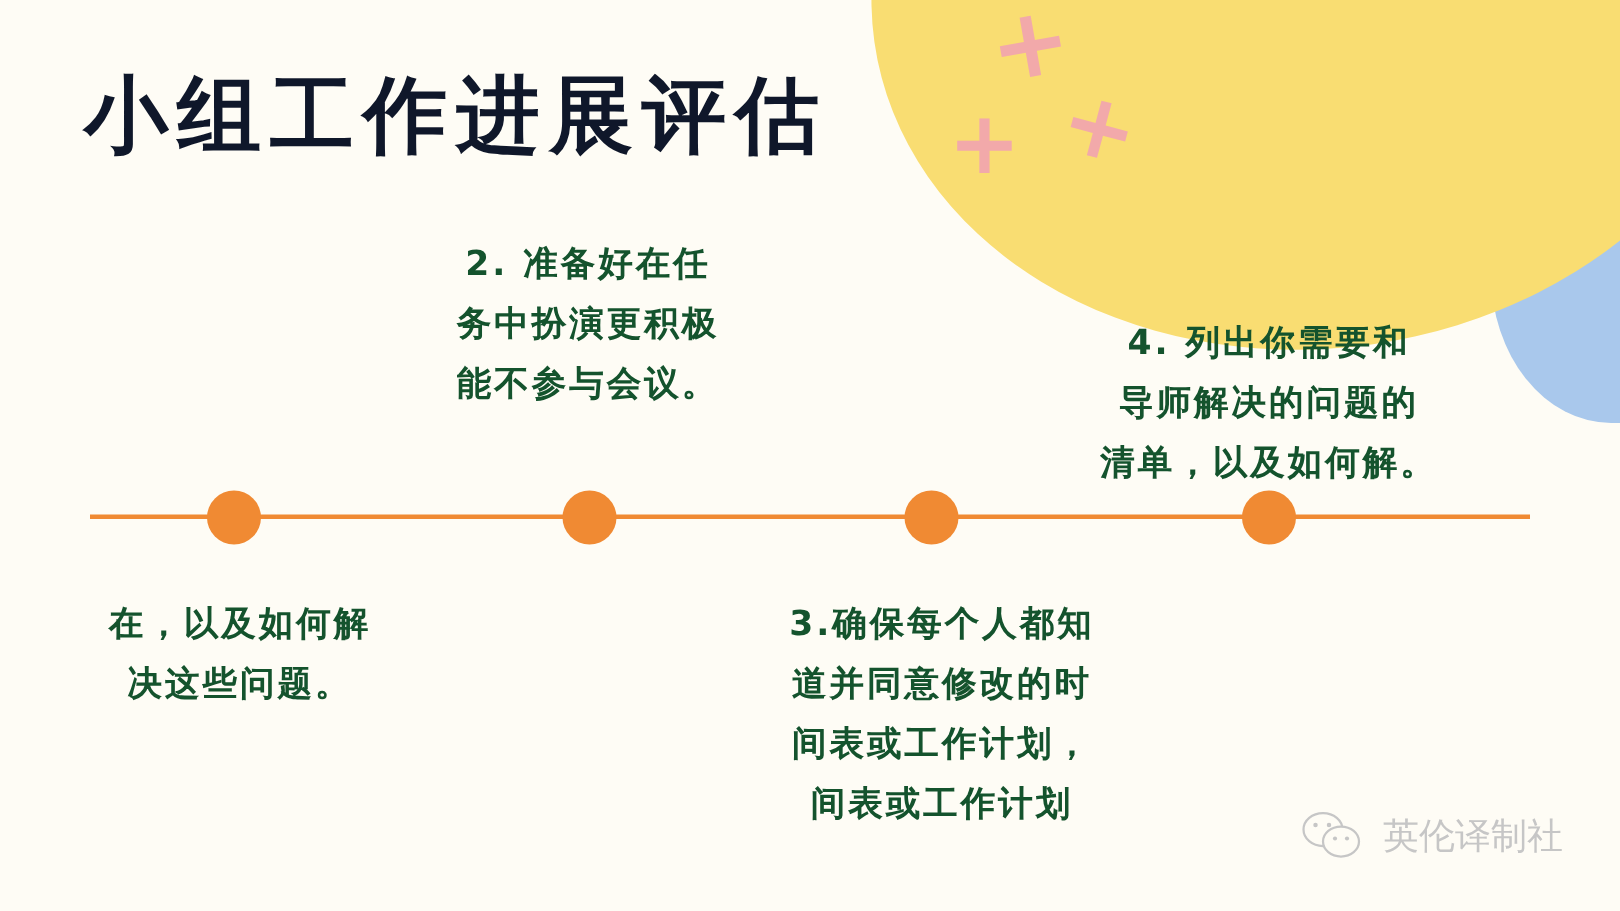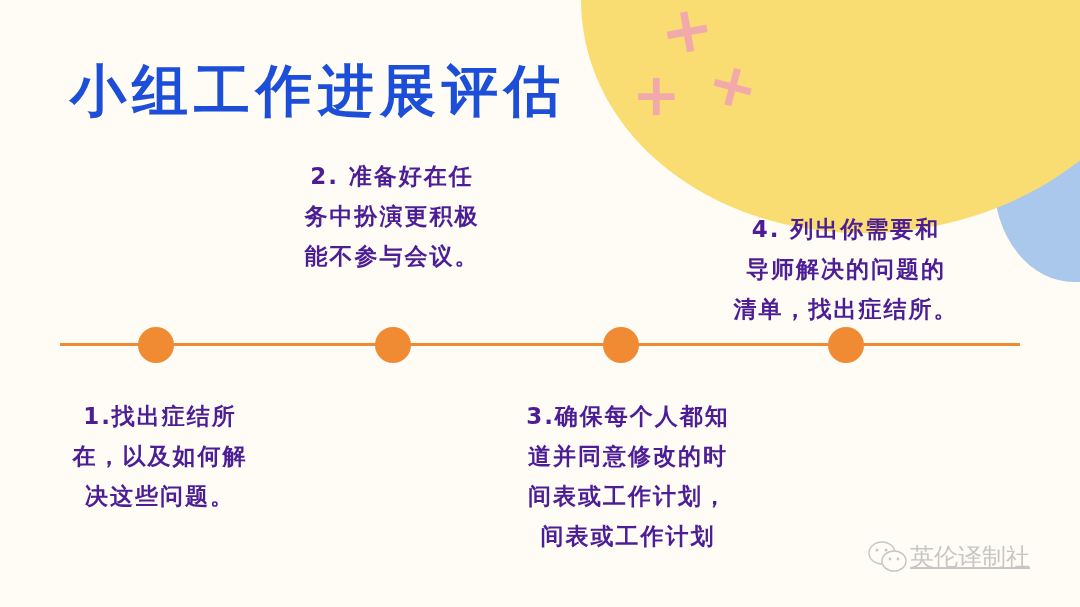--- a/index.html
+++ b/index.html
@@ -1,24 +1,24 @@
 <!DOCTYPE html>
 <html><head>
 <meta charset="utf-8">
 <style>
   html, body { margin:0; padding:0; }
   body { width:1080px; height:607px; position:relative; overflow:hidden; background:#fefcf5; font-family:"DejaVu Sans", sans-serif; }
   .blob-blue { position:absolute; left:994px; top:60px; width:200px; height:222px; background:#a9c8ec; border-radius:50% 40% 40% 40% / 40% 40% 45% 45%; }
   .blob-yellow { position:absolute; left:580px; top:-260px; width:600px; height:492px; background:#f9dd72; border-radius:50%; transform:rotate(-8deg); }
   .sparkle { position:absolute; color:#f2a9aa; font-weight:bold; line-height:1; }
-  .title { position:absolute; left:54px; top:38px; font-size:56px; font-weight:bold; color:#1d4ed8; letter-spacing:6px; margin:16px; }
+  .title { position:absolute; left:54px; top:38px; font-size:56px; font-weight:bold; color:#0f172a; letter-spacing:6px; margin:2px; }
   .timeline { position:absolute; left:60px; top:343px; width:960px; height:3px; background:#f08a33; }
   .dot { position:absolute; width:36px; height:36px; border-radius:50%; background:#f08a33; top:327px; }
-  .step { position:absolute; color:#4c1d95; font-weight:bold; font-size:23px; line-height:40px; text-align:center; letter-spacing:2px; }
-  .watermark { position:absolute; left:866px; top:540px; display:flex; align-items:center; gap:0; color:#c6c6c6; font-size:24px;text-decoration:underline; }
+  .step { position:absolute; color:#14532d; font-weight:bold; font-size:23px; line-height:40px; text-align:center; letter-spacing:2px; }
+  .watermark { position:absolute; left:866px; top:540px; display:flex; align-items:center; gap:12px; color:#c6c6c6; font-size:24px; }
   .wm-icon { width:44px; height:34px; position:relative; }
 </style>
 </head>
 <body>
 
 <div class="blob-blue"></div>
 <div class="blob-yellow"></div>
 
 <span class="sparkle" style="left:660px;top:-2px;font-size:64px;transform:rotate(-10deg);">+</span>
 <span class="sparkle" style="left:632px;top:66px;font-size:58px;">+</span>
@@ -26,42 +26,41 @@
 
 <h1 class="title">小组工作进展评估</h1>
 
 <div class="timeline"></div>
 <div class="dot" style="left:138px;"></div>
 <div class="dot" style="left:375px;"></div>
 <div class="dot" style="left:603px;"></div>
 <div class="dot" style="left:828px;"></div>
 
 <div class="step" style="left:40px;top:396px;width:240px;">
-  <div>1.找出症结所</div>
   <div>在，以及如何解</div>
   <div>决这些问题。</div>
 </div>
 
 <div class="step" style="left:272px;top:156px;width:240px;">
   <div>2. 准备好在任</div>
   <div>务中扮演更积极</div>
   <div>能不参与会议。</div>
 </div>
 
 <div class="step" style="left:488px;top:396px;width:280px;">
   <div>3.确保每个人都知</div>
   <div>道并同意修改的时</div>
   <div>间表或工作计划，</div>
   <div>间表或工作计划</div>
 </div>
 
 <div class="step" style="left:716px;top:209px;width:260px;">
   <div>4. 列出你需要和</div>
   <div>导师解决的问题的</div>
-  <div>清单，找出症结所。</div>
+  <div>清单，以及如何解。</div>
 </div>
 
 <div class="watermark">
   <span class="wm-icon">
     <svg width="44" height="34" viewBox="0 0 44 34">
       <ellipse cx="16" cy="13" rx="13" ry="11" fill="#fefcf5" stroke="#c6c6c6" stroke-width="1.5"></ellipse>
       <circle cx="11" cy="10" r="1.5" fill="#c6c6c6"></circle>
         <circle cx="20" cy="10" r="1.5" fill="#c6c6c6"></circle>
       <ellipse cx="28" cy="21" rx="12" ry="10" fill="#fefcf5" stroke="#c6c6c6" stroke-width="1.5"></ellipse>
       <circle cx="24" cy="19" r="1.4" fill="#c6c6c6"></circle>

